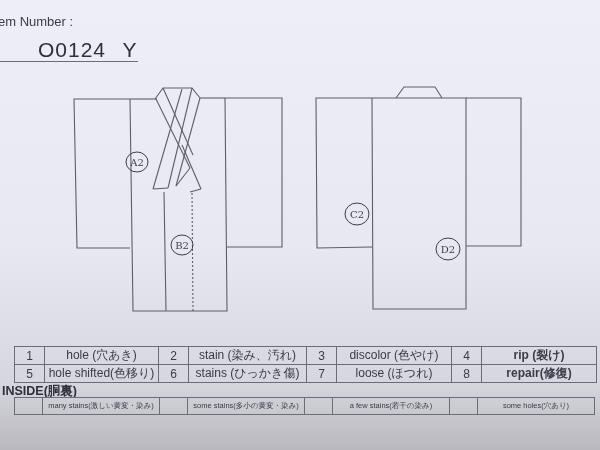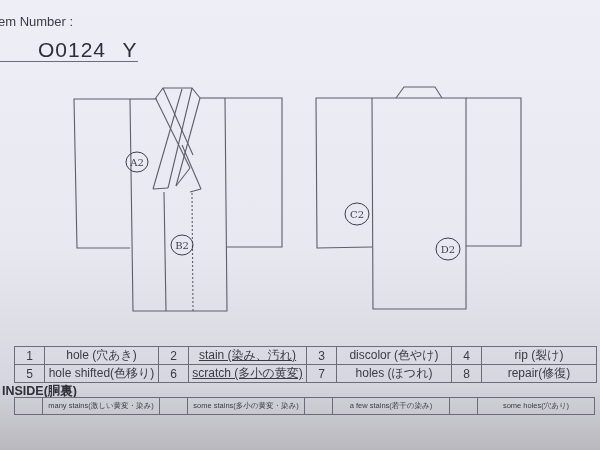--- a/index.html
+++ b/index.html
@@ -34,23 +34,23 @@
     }
     .defect-table td {
       border: 1px solid #6b6c78;
       height: 18px;
       text-align: center;
       white-space: nowrap;
       padding: 0 2px;
     }
     .c-num { width: 30px; }
     .c-lbl1 { width: 114px; }
-    .c-lbl2 { width: 118px; text-decoration: underline; }
+    .c-lbl2 { width: 118px; }
     .c-lbl3 { width: 115px; }
-    .c-lbl4 { width: 115px; }
+    .c-lbl4 { width: 115px; font-weight: bold; }
     .inside-heading {
       position: absolute; left: 2px; top: 383px;
       font-size: 12.5px; color: #2e2f3a; font-weight: bold;
     }
     .inside-table {
       position: absolute; left: 14px; top: 397px;
       border-collapse: collapse;
       font-size: 7.5px; color: #3a3b47;
     }
     .inside-table td {
@@ -143,23 +143,23 @@
     <td class="c-lbl2">stain (染み、汚れ)</td>
     <td class="c-num">3</td>
     <td class="c-lbl3">discolor (色やけ)</td>
     <td class="c-num">4</td>
     <td class="c-lbl4">rip (裂け)</td>
   </tr>
   <tr>
     <td class="c-num">5</td>
     <td class="c-lbl1">hole shifted(色移り)</td>
     <td class="c-num">6</td>
-    <td class="c-lbl2">scratch (多小の黄変)</td>
+    <td class="c-lbl2">stains (ひっかき傷)</td>
     <td class="c-num">7</td>
-    <td class="c-lbl3">holes (ほつれ)</td>
+    <td class="c-lbl3">loose (ほつれ)</td>
     <td class="c-num">8</td>
     <td class="c-lbl4">repair(修復)</td>
   </tr>
 </tbody>
   </table>
 
 <div class="inside-heading">INSIDE(胴裏)</div>
 
 <table class="inside-table">
   <tbody>

